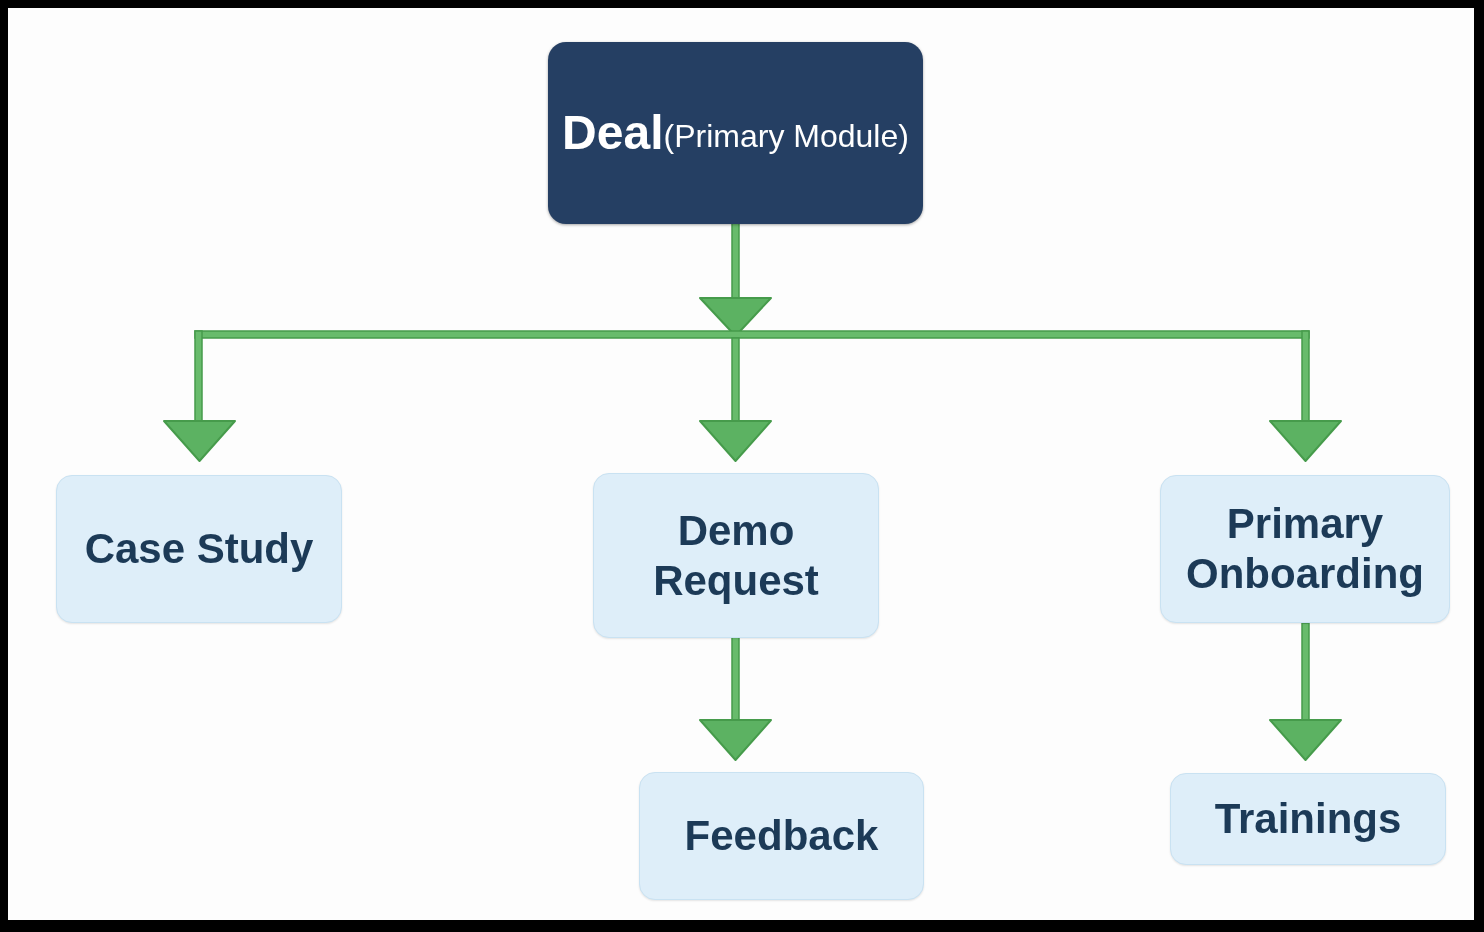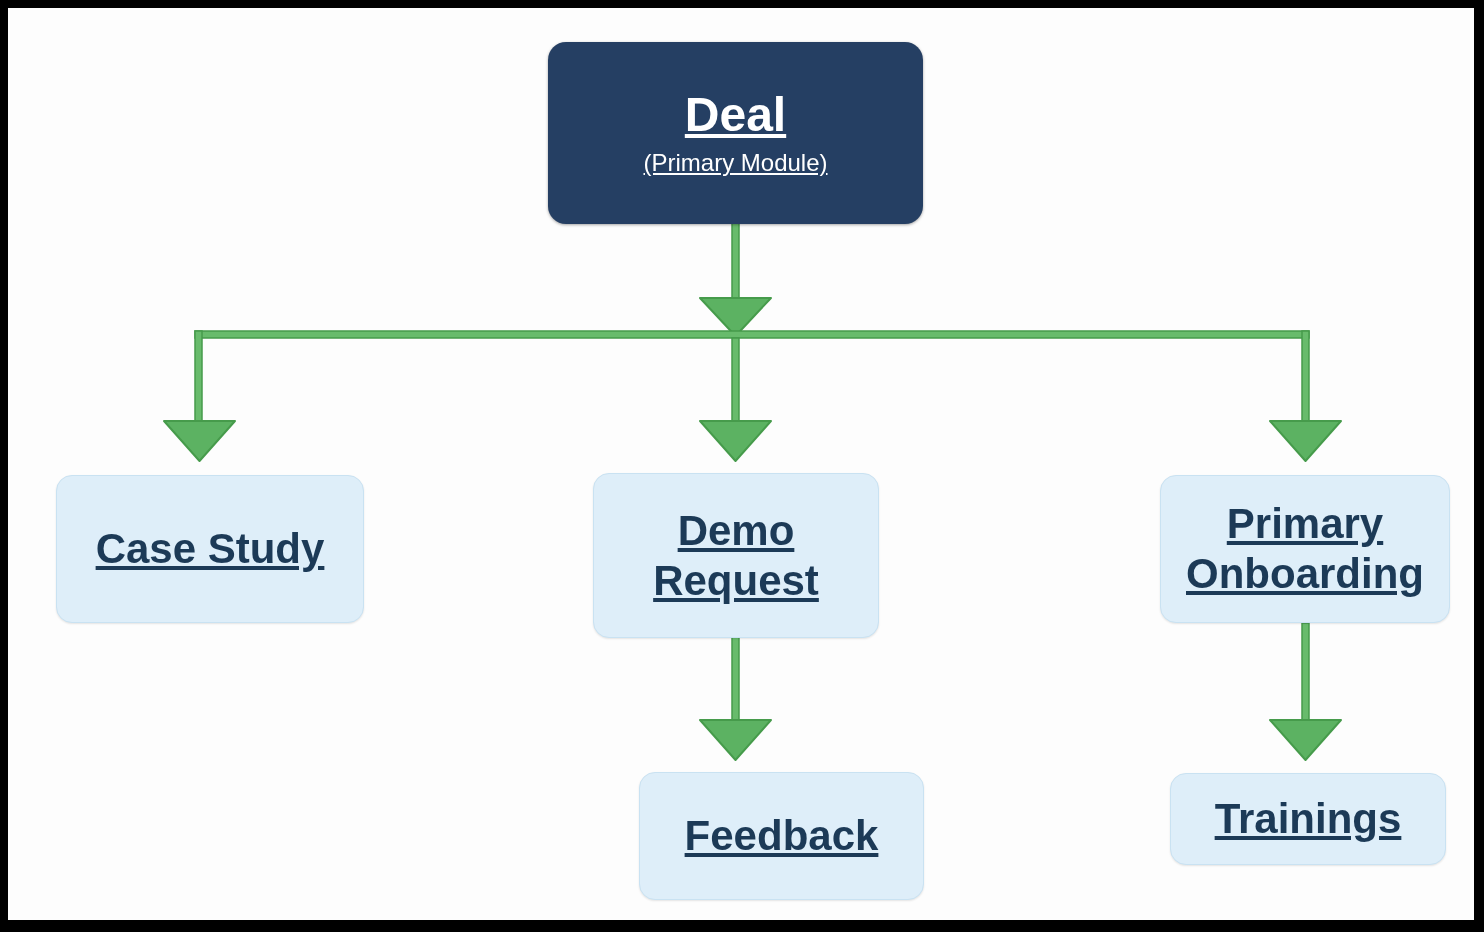--- a/index.html
+++ b/index.html
@@ -27,60 +27,59 @@
     position: absolute;
     left: 0;
     top: 0;
     width: 1484px;
     height: 932px;
     pointer-events: none;
   }
   .node {
     position: absolute;
     display: flex;
-    flex-direction: column;
+    flex-direction: row;
     align-items: center;
     justify-content: center;
     text-align: center;
     box-sizing: border-box;
-    text-decoration: underline;
   }
   .node-primary {
     left: 548px;
     top: 42px;
     width: 375px;
     height: 182px;
     background: #253f63;
     border-radius: 18px;
     box-shadow: 0 1px 3px rgba(0,0,0,0.35);
     color: #ffffff;
   }
   .node-primary .title {
     font-size: 48px;
     font-weight: 700;
     line-height: 1.1;
   }
   .node-primary .subtitle {
-    font-size: 24px;
+    font-size: 32px;
     font-weight: 400;
     margin-top: 8px;
     line-height: 1.1;
   }
   .node-child {
     background: #deeef9;
     border: 1px solid #c9e2f2;
     border-radius: 16px;
     color: #1c3a57;
     font-size: 42px;
     font-weight: 700;
     line-height: 1.18;
     box-shadow: 0 1px 2px rgba(0,0,0,0.10);
     padding: 0 18px;
   }
-  .node-case-study        { left: 56px;   top: 475px; width: 308px; height: 148px; align-items: center; }
+  .node-case-study        { left: 56px;   top: 475px; width: 286px; height: 148px; align-items: center; }
   .node-demo-request      { left: 593px;  top: 473px; width: 286px; height: 165px; }
   .node-customer-onboarding { left: 1160px; top: 475px; width: 290px; height: 148px; }
   .node-feedback          { left: 595px;  top: 772px; width: 285px; height: 128px; margin-left: 44px; }
   .node-trainings         { left: 1170px; top: 773px; width: 276px; height: 92px; }
 </style>
 </head>
 <body>
 
 <div class="frame">
   <div class="canvas"></div>

